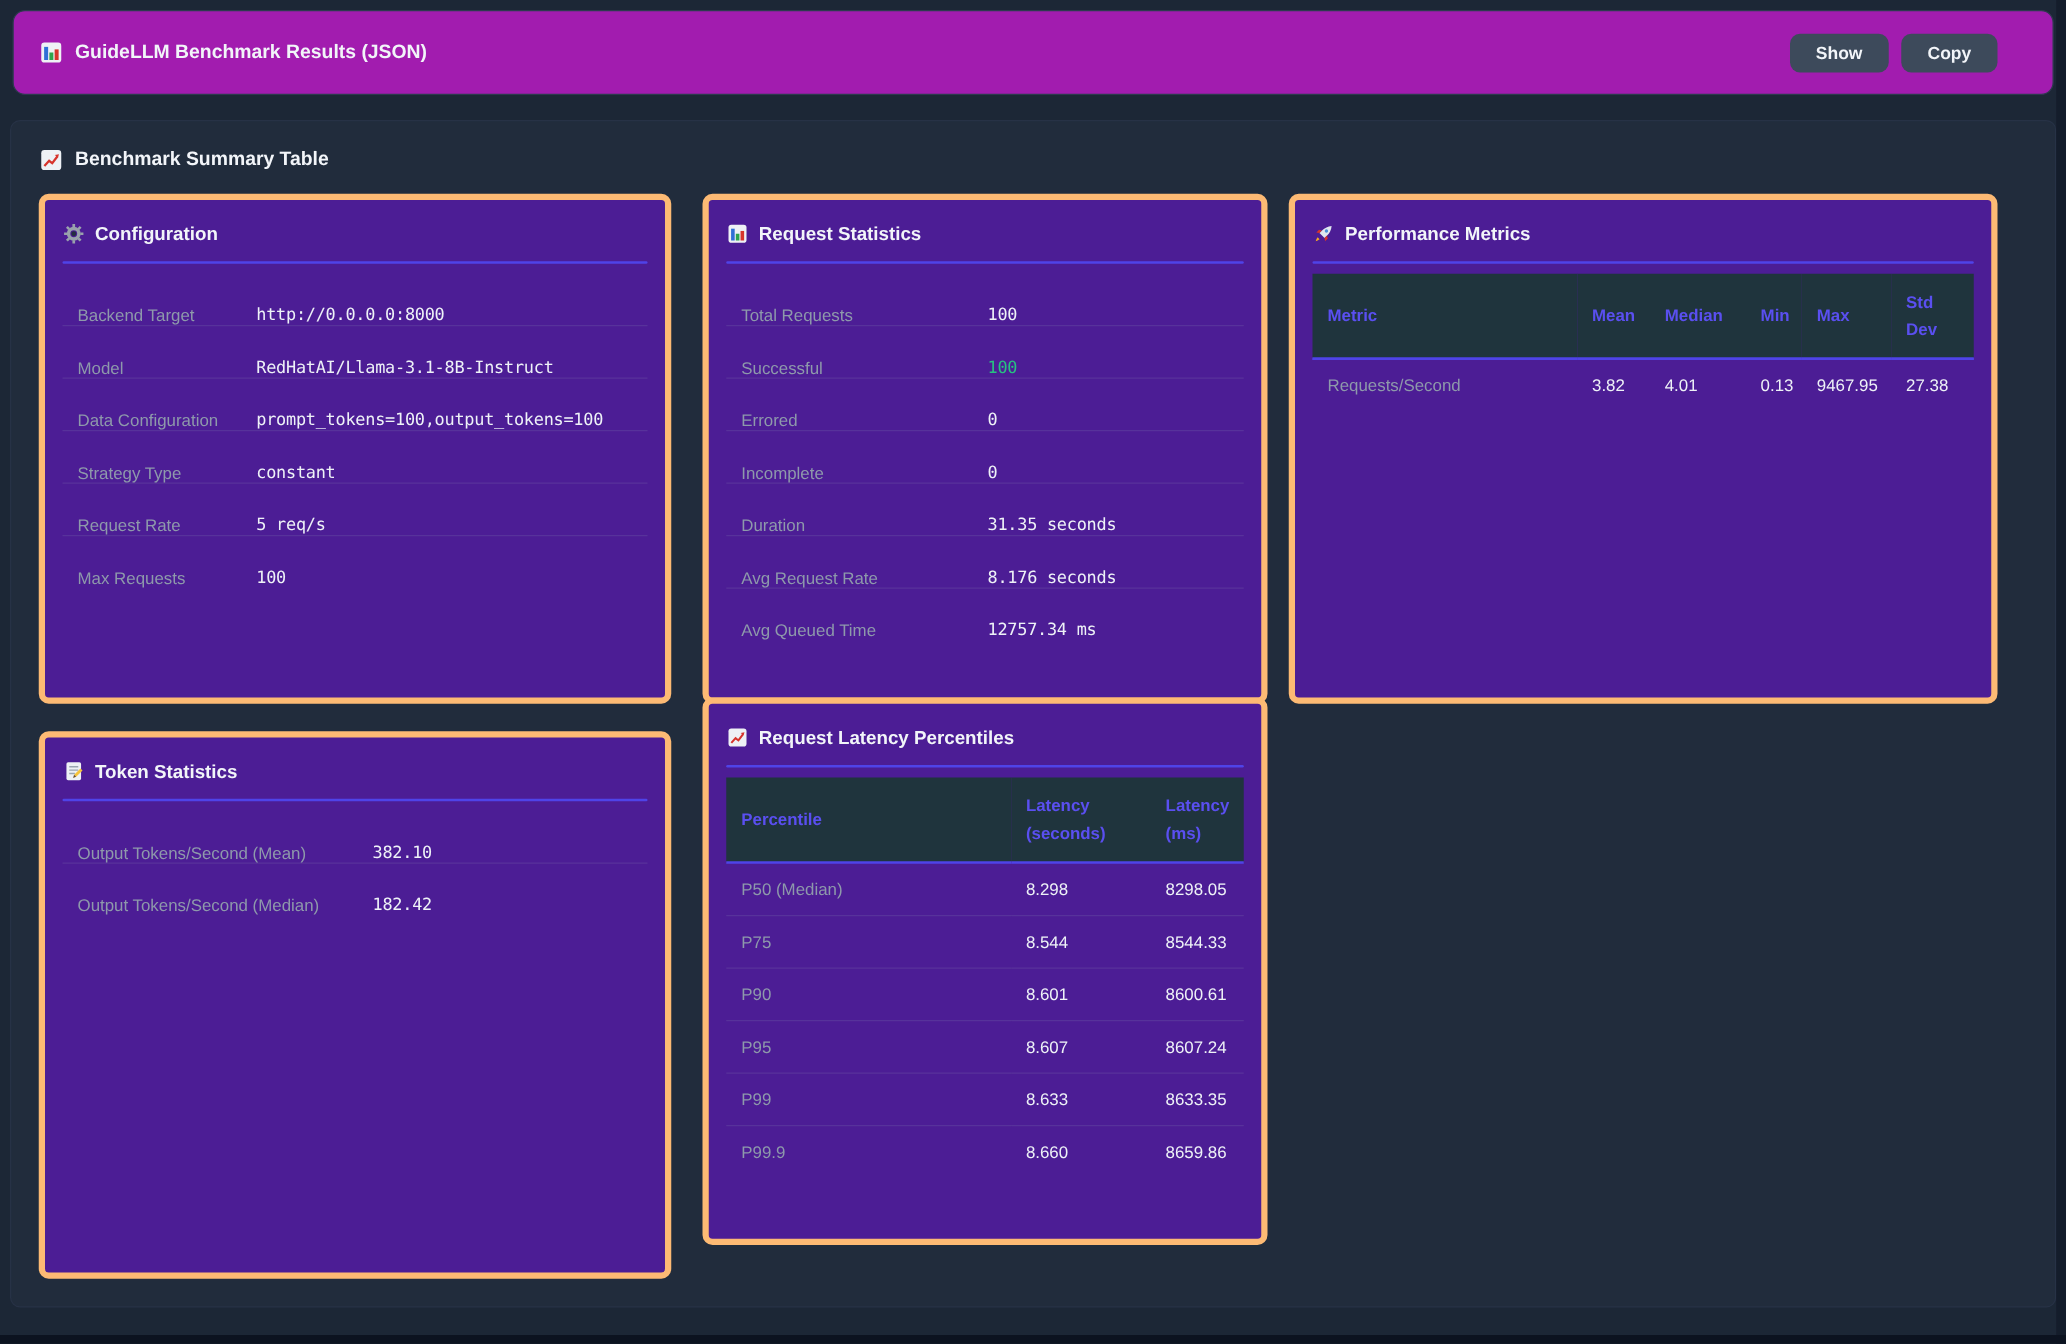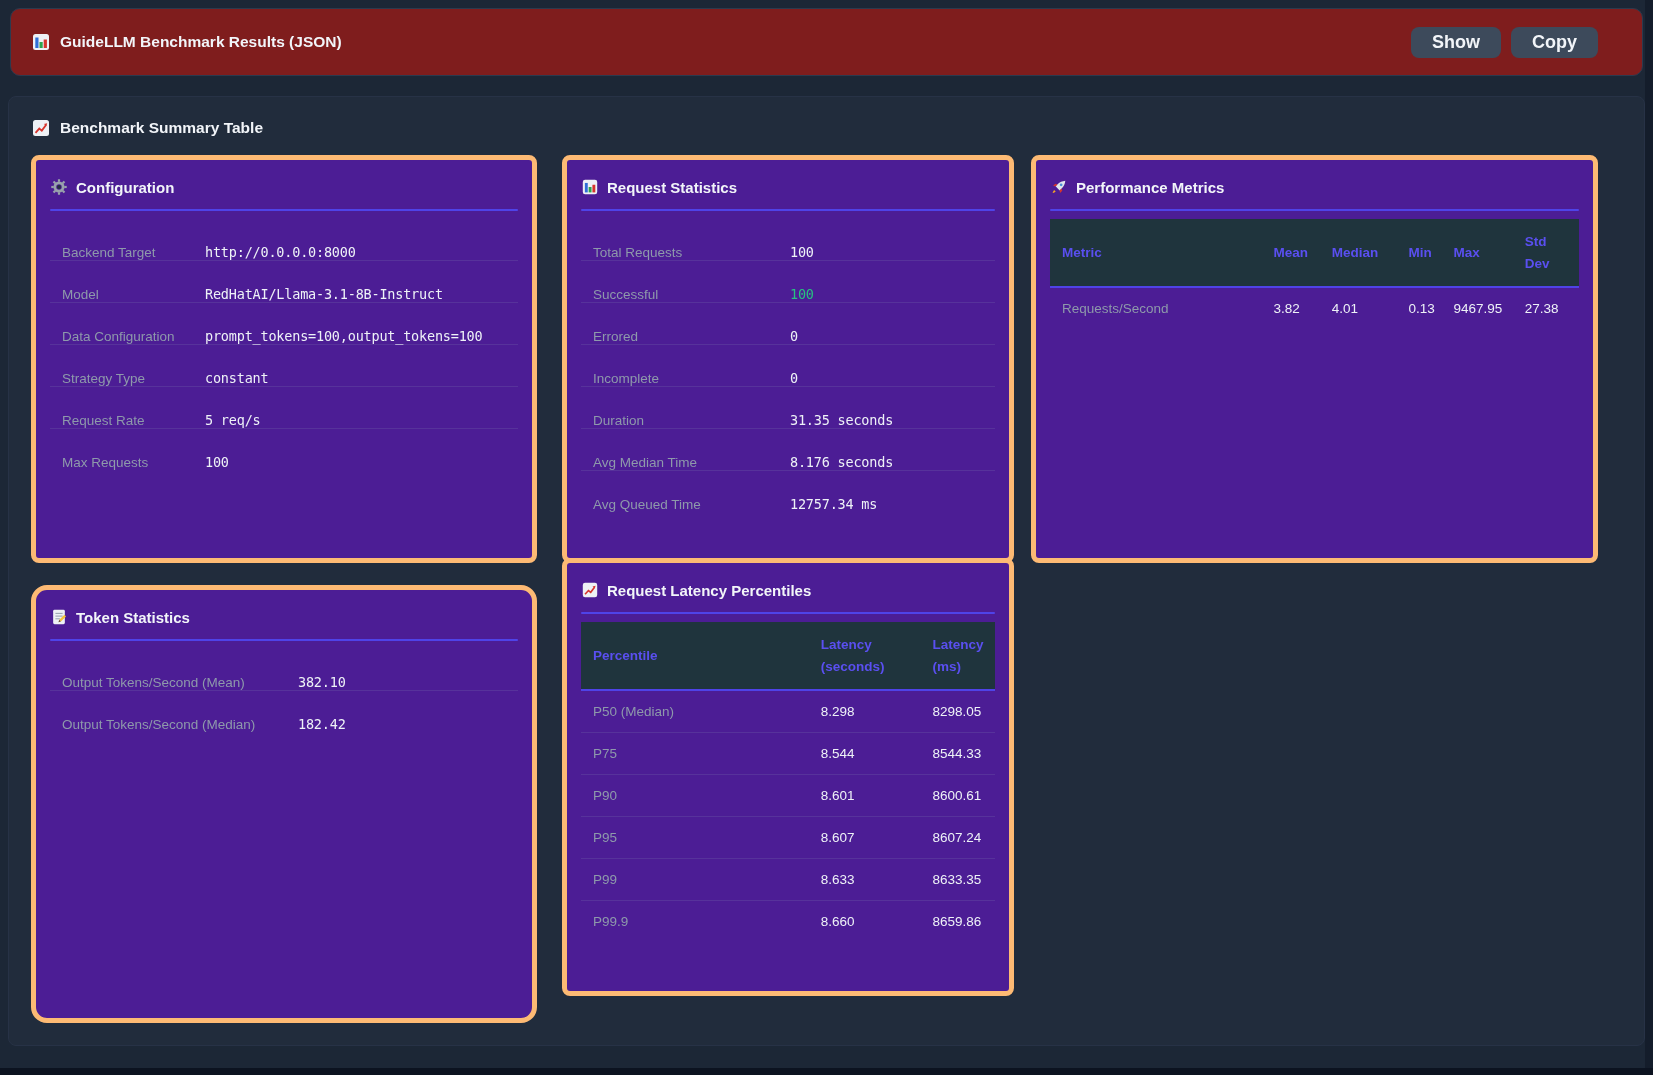--- a/index.html
+++ b/index.html
@@ -6,48 +6,48 @@
   html,body { width:1653px; height:1075px; }
   body {
     background:#1c2736;
     font-family:"Liberation Sans", sans-serif;
     position:relative;
     overflow:hidden;
     color:#eef2f7;
   }
   .topbar {
     position:absolute; left:10px; top:8px; width:1633px; height:68px;
-    background:#7f1d1d; border:1px solid #2c3a4e; border-radius:10px;
+    background:#a21caf; border:1px solid #2c3a4e; border-radius:10px;
     display:flex; align-items:center; justify-content:space-between;
     padding:0 44px 0 20px;
   }
   .topbar-title { display:flex; align-items:center; gap:9px; font-size:15.5px; font-weight:bold; color:#f2f5f9; }
   .topbar-actions { display:flex; gap:10px; }
   .btn {
     background:#3d4a5b; color:#f2f5f9; border:none; border-radius:8px;
-    height:31px; padding:0 21px; font-size:18px; font-weight:bold;
+    height:31px; padding:0 21px; font-size:14px; font-weight:bold;
     font-family:"Liberation Sans", sans-serif; cursor:pointer;
   }
   .main-panel {
     position:absolute; left:8px; top:96px; width:1637px; height:950px;
     background:#212c3c; border:1px solid #273246; border-radius:8px;
   }
   .section-title {
     position:absolute; left:31px; top:118px;
     display:flex; align-items:center; gap:9px;
     font-size:15.5px; font-weight:bold; color:#f2f5f9;text-align:center;
   }
   .card {
     position:absolute; background:#4c1d95; border:5px solid #fdba74;
     border-radius:8px; padding:14px;
   }
   .card-config  { left:31px;   top:155px; width:506px; height:408px; }
   .card-reqstat { left:562px;  top:155px; width:452px; height:408px; }
   .card-perf    { left:1031px; top:155px; width:567px; height:408px; }
-  .card-token   { left:31px;   top:585px; width:506px; height:438px;border-radius:16px; }
+  .card-token   { left:31px;   top:585px; width:506px; height:438px; }
   .card-latency { left:562px;  top:558px; width:452px; height:438px; }
   .card-title { display:flex; align-items:center; gap:8px; font-size:15px; font-weight:bold; color:#f2f5f9; margin-top:4px; }
   .underline { height:2px; background:#4f43e8; margin-top:13px; border-radius:1px; }
   .rows { margin-top:7px; }
   .stat-row { display:flex; align-items:flex-end; height:42px; padding:0 12px; border-top:1px solid rgba(148,163,184,.16); }
   .rows .stat-row:first-child { border-top:none; }
   .stat-label { flex:0 0 var(--labelw,200px); color:#8e99ab; font-size:13.5px; }
   .stat-value { font-family:"DejaVu Sans Mono", monospace; font-size:13.5px; color:#eef2f7; letter-spacing:-0.2px; }
   table { width:100%; border-collapse:collapse; margin-top:8px; table-layout:fixed; }
   thead tr { background:#1f343d; }
@@ -172,21 +172,21 @@
       </div>
       <div class="stat-row">
         <span class="stat-label">Incomplete</span>
         <span class="stat-value">0</span>
       </div>
       <div class="stat-row">
         <span class="stat-label">Duration</span>
         <span class="stat-value">31.35 seconds</span>
       </div>
       <div class="stat-row">
-        <span class="stat-label">Avg Median Time</span>
+        <span class="stat-label">Avg Request Rate</span>
         <span class="stat-value">8.176 seconds</span>
       </div>
       <div class="stat-row">
         <span class="stat-label">Avg Queued Time</span>
         <span class="stat-value">12757.34 ms</span>
       </div>
     </div>
 </div>
 
 <div class="card card-perf">

